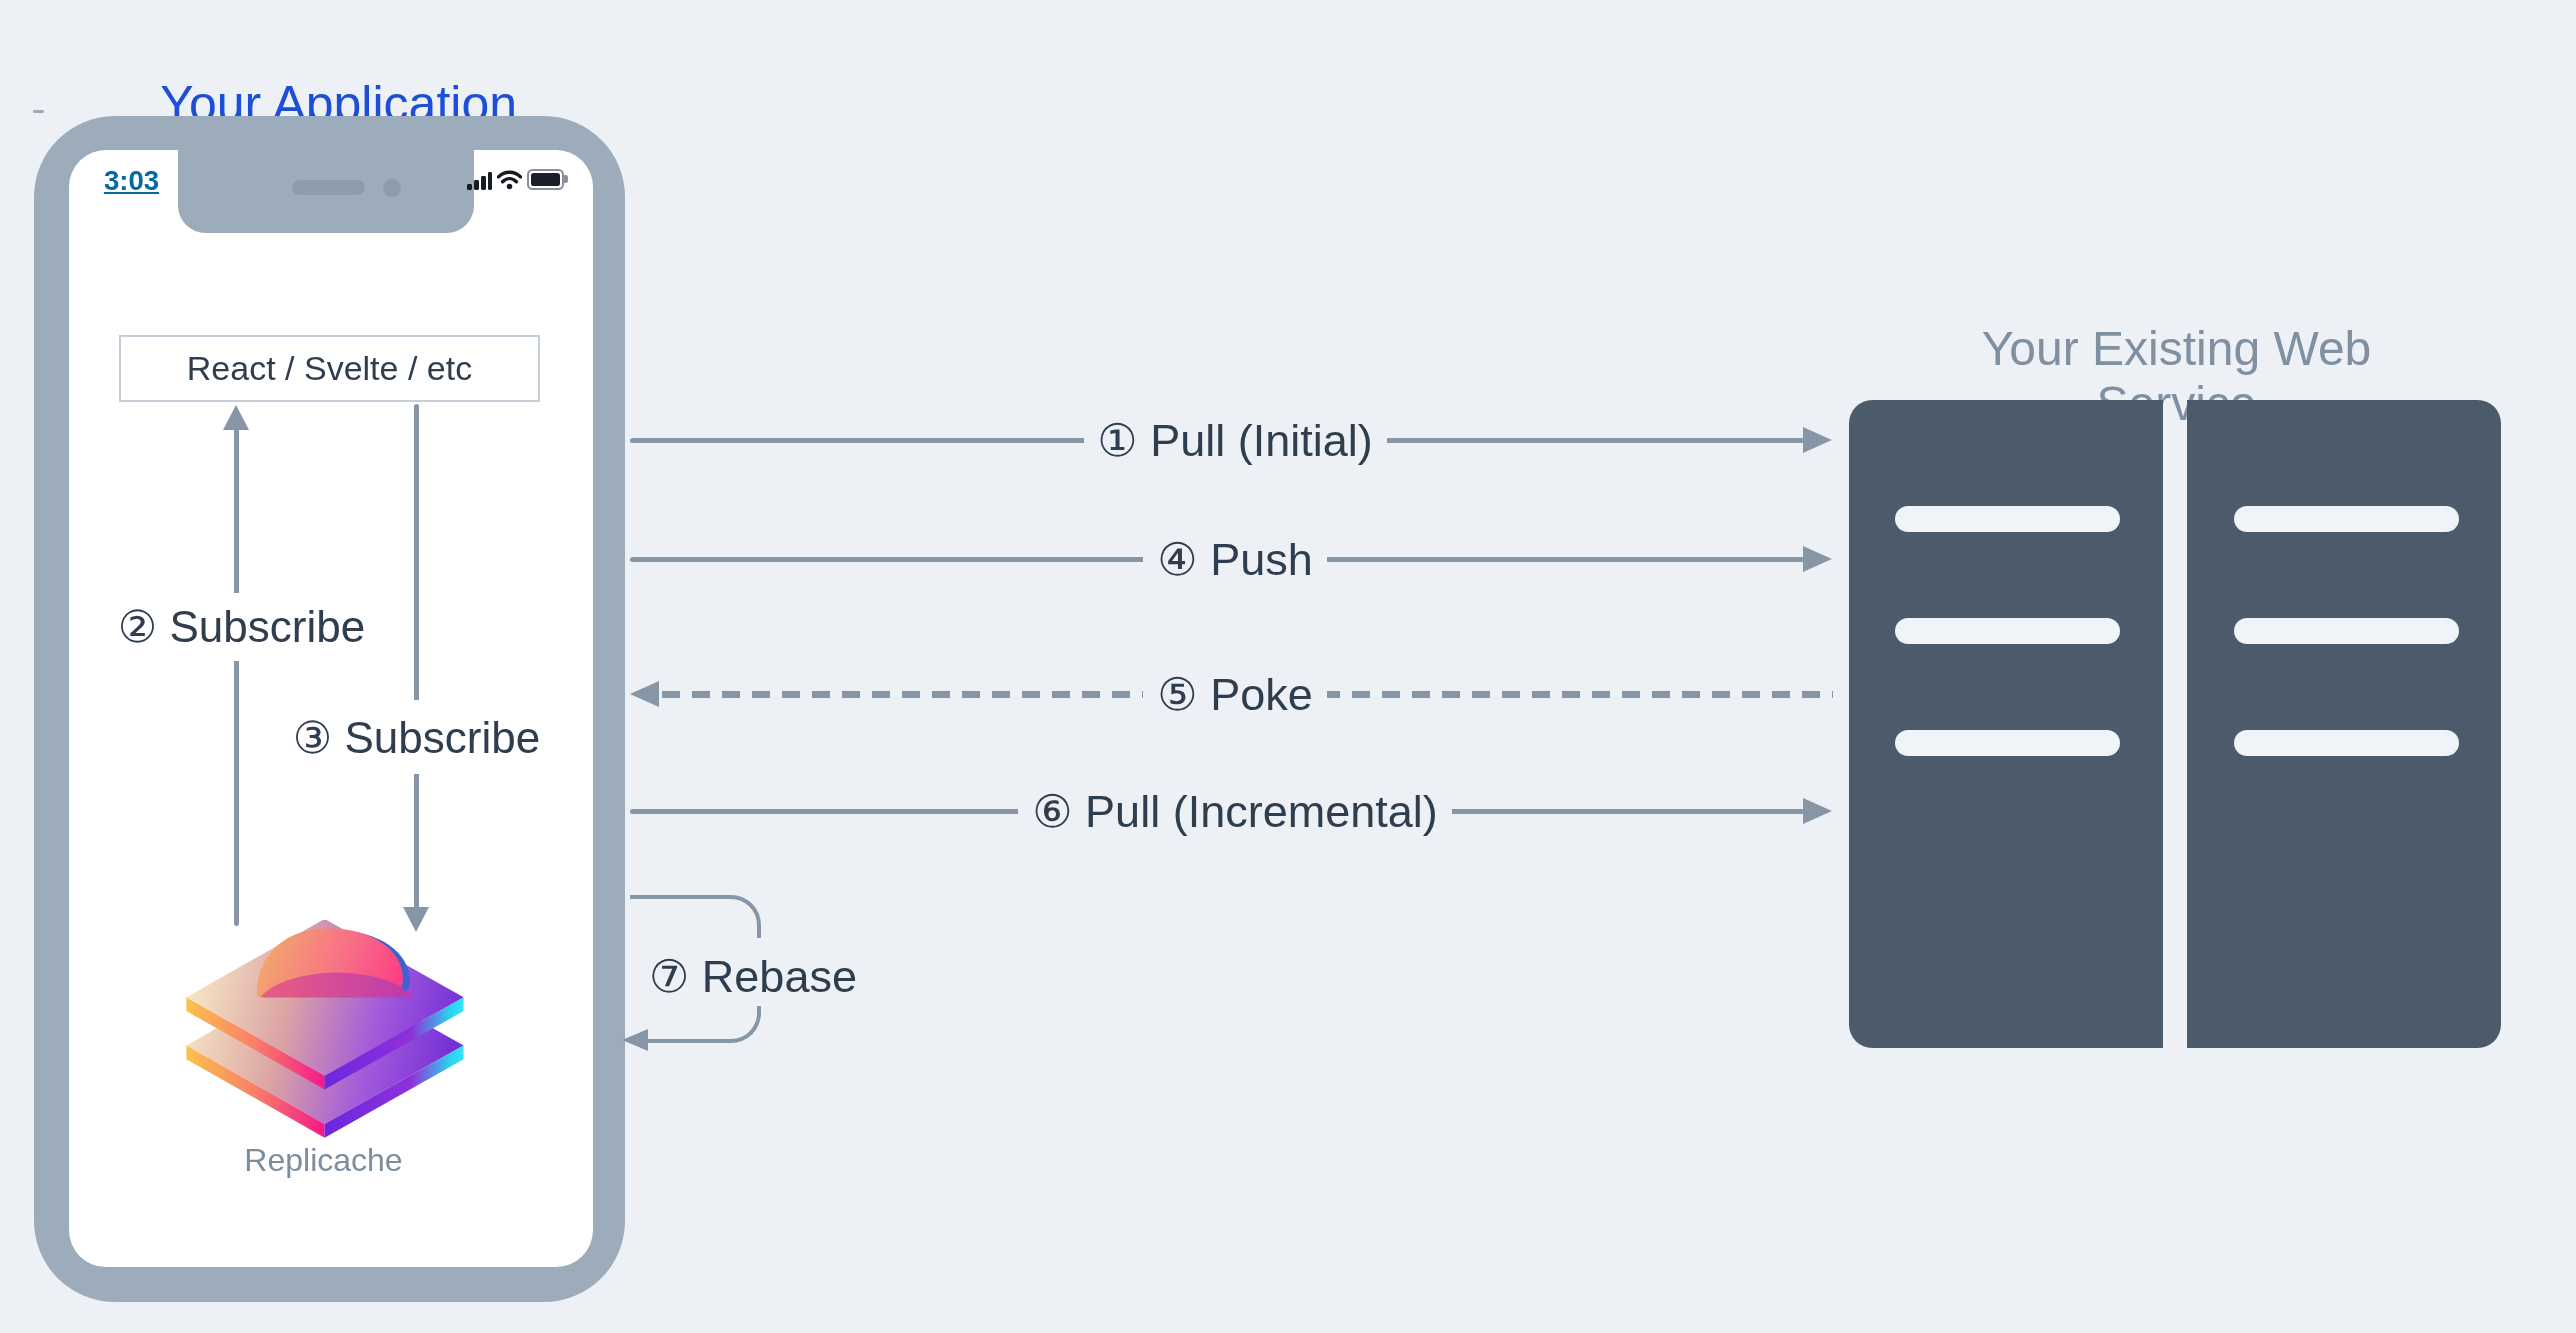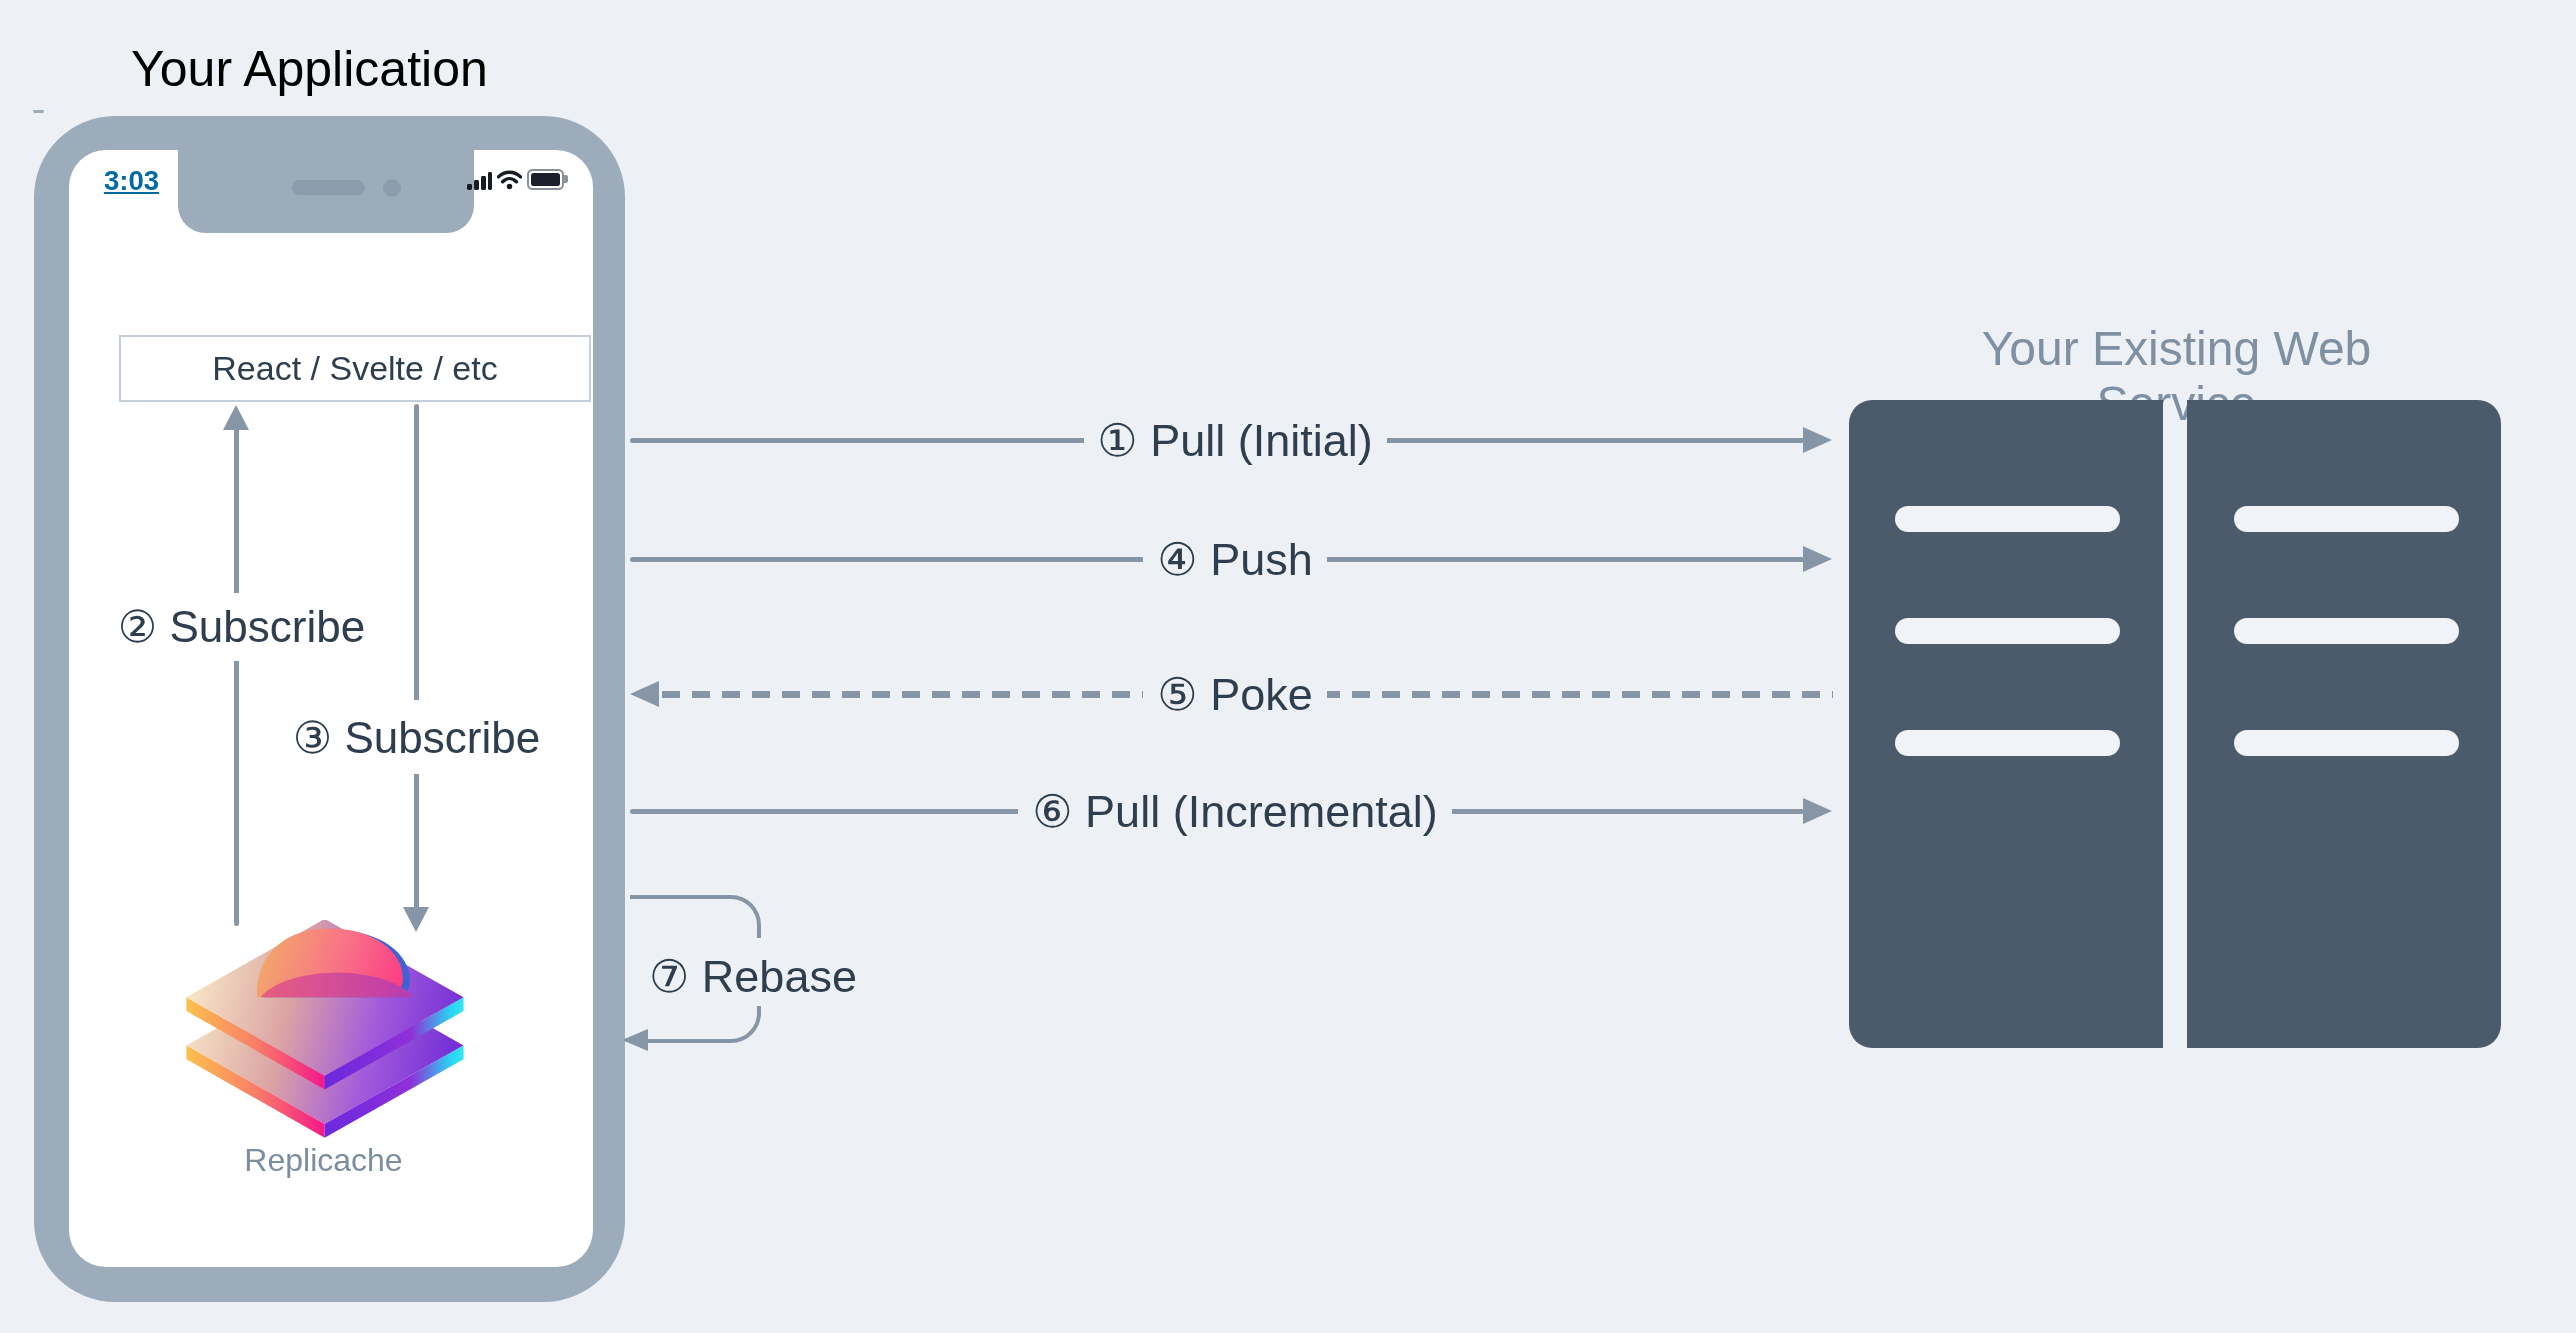--- a/index.html
+++ b/index.html
@@ -6,40 +6,40 @@
   body{
     width:2576px;height:1334px;
     background:#EDF1F6;
     font-family:"Liberation Sans","DejaVu Sans",sans-serif;
     position:relative;overflow:hidden;
     color:#2E3E4E;
   }
   .abs{position:absolute;}
 
   
-  .muted-title{color:#000000;font-size:50px;text-align:left;font-weight:400;}
+  .muted-title{color:#1d4ed8;font-size:50px;text-align:right;font-weight:400;margin-top:35px;}
   .service-title{color:#7F90A3;font-size:48px;text-align:center;font-weight:400;}
 
   
   .phone-frame{left:34px;top:116px;width:591px;height:1186px;background:#9DACBB;border-radius:81px;}
   .phone-screen{left:69px;top:150px;width:524px;height:1117px;background:#ffffff;border-radius:37px;}
   .tiny-dash{left:33px;top:110px;width:11px;height:2.8px;background:#9DACBB;border-radius:1.4px;}
   .notch{left:178px;top:150px;width:296px;height:83px;background:#9DACBB;border-radius:0 0 27.6px 27.6px;}
   .speaker{left:114px;top:30px;width:73px;height:15px;background:#8D9CAD;border-radius:7.6px;position:absolute;}
   .camera{left:205px;top:29px;width:18px;height:18px;background:#8D9CAD;border-radius:50%;position:absolute;}
   .status-time{left:90px;top:165px;width:83px;text-align:center;font-size:27.6px;font-weight:700;color:#0369a1;text-decoration:underline;}
   .status-icons{left:467px;top:169px;width:103px;height:20.7px;display:flex;align-items:flex-end;gap:4.8px;}
   .sig{display:flex;align-items:flex-end;gap:2.1px;height:19.3px;}
   .sig i{display:block;width:4.8px;background:#161B24;border-radius:1.4px;}
   .battery{position:relative;width:33px;height:17px;border:2.1px solid #8A8F99;border-radius:5.5px;}
   .battery .fill{position:absolute;left:2.1px;top:2.1px;right:2.1px;bottom:2.1px;background:#1A1F2B;border-radius:2.8px;}
   .battery .nub{position:absolute;right:-5.5px;top:4.8px;width:3.4px;height:7.6px;background:#8A8F99;border-radius:0 2.1px 2.1px 0;}
 
   
-  .framework-box{left:119px;top:335px;width:472px;height:67px;background:#ffffff;border:2.1px solid #C5CFDA;
+  .framework-box{left:119px;top:335px;width:421px;height:67px;background:#ffffff;border:2.1px solid #C5CFDA;
     box-sizing:border-box;display:flex;align-items:center;justify-content:center;
     font-size:34px;color:#2E3E4E;}
 
   
   .vline{width:4.8px;background:#8796A7;border-radius:2.8px;}
   .sub-line{left:234px;top:415px;height:511px;}
   .mut-line{left:414px;top:404px;height:506px;}
   .head-up{left:223px;top:405px;width:0;height:0;border-left:13px solid transparent;border-right:13px solid transparent;border-bottom:25px solid #8796A7;}
   .head-down{left:403px;top:907px;width:0;height:0;border-left:13px solid transparent;border-right:13px solid transparent;border-top:25px solid #8796A7;}
   .inner-label{background:#ffffff;text-align:center;font-size:44px;color:#2E3E4E;z-index:3;}

